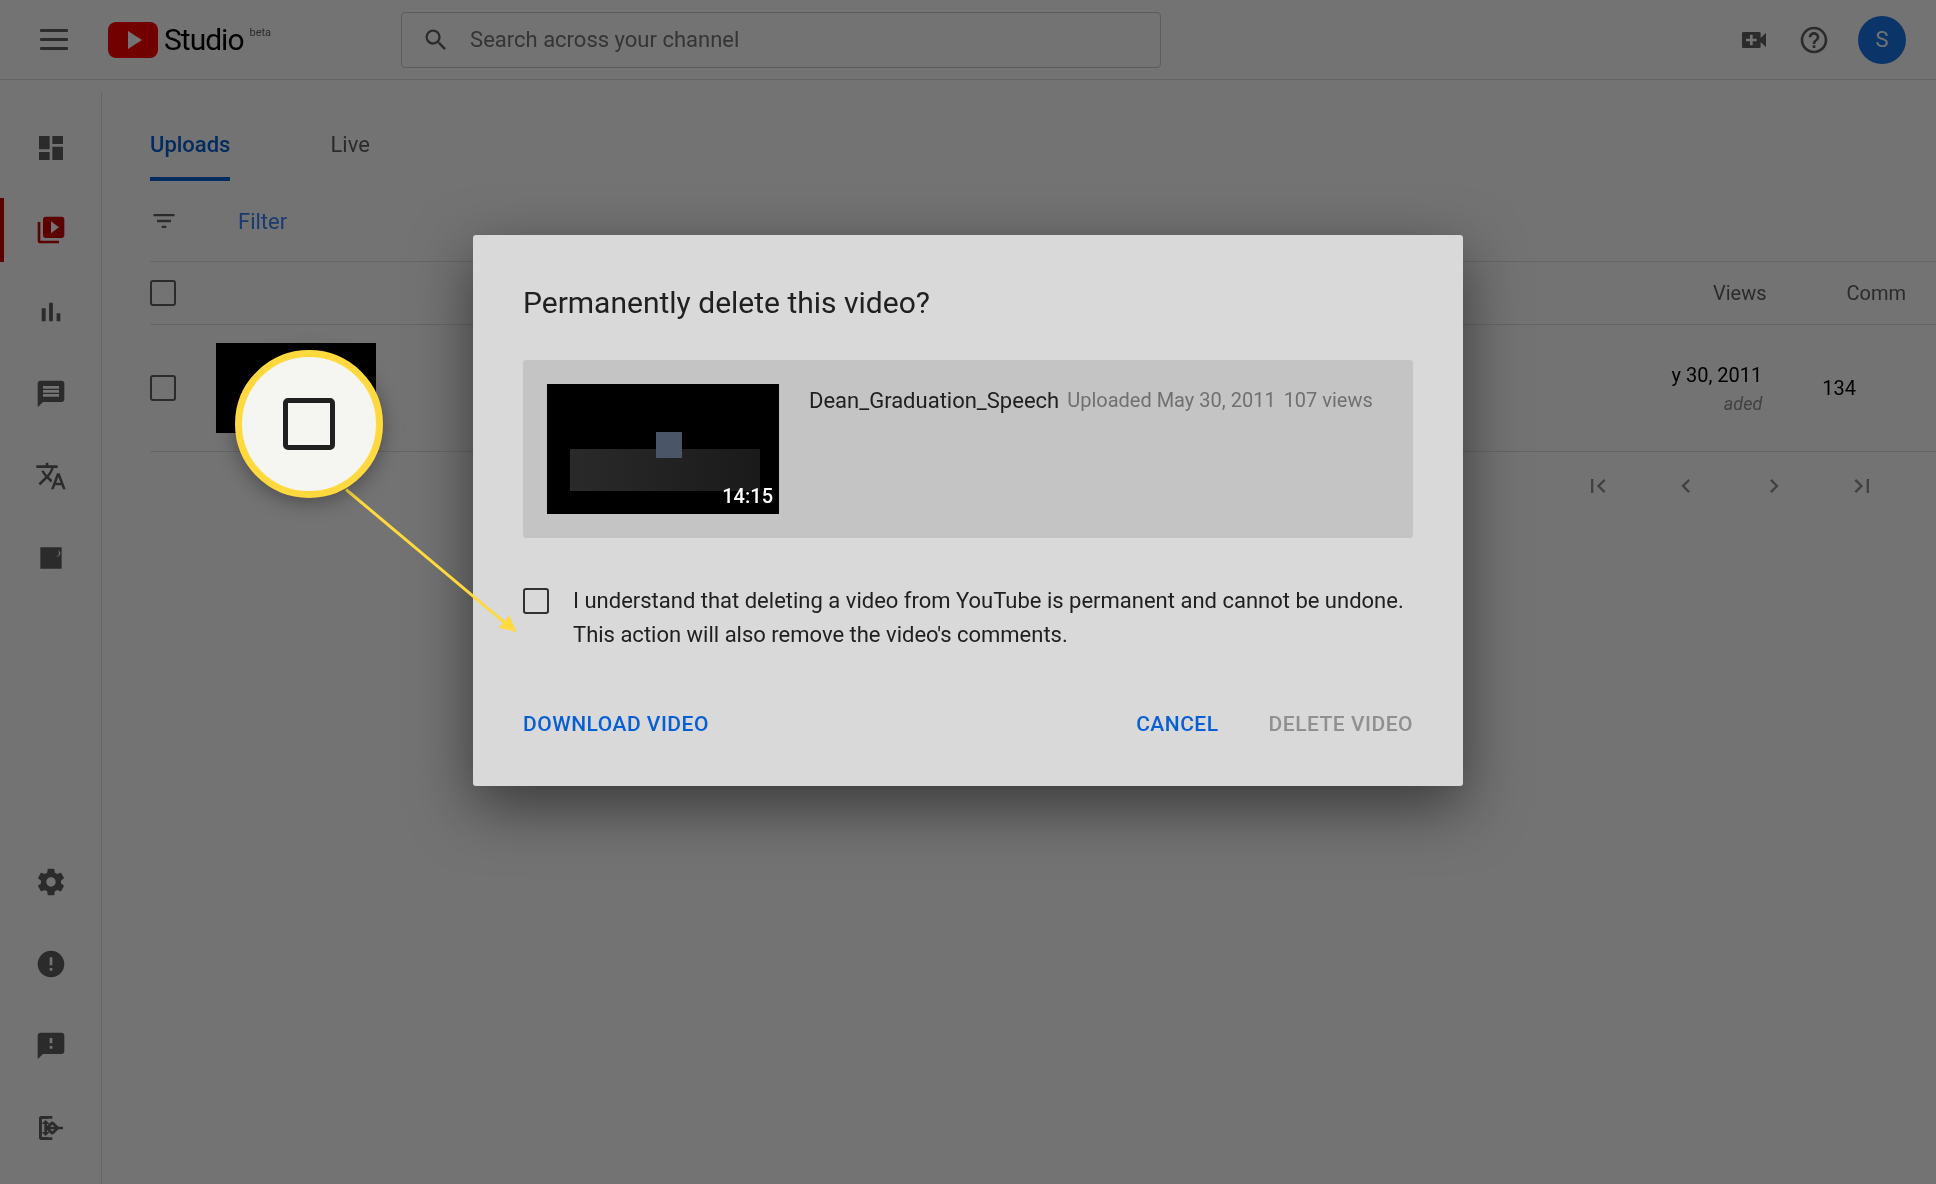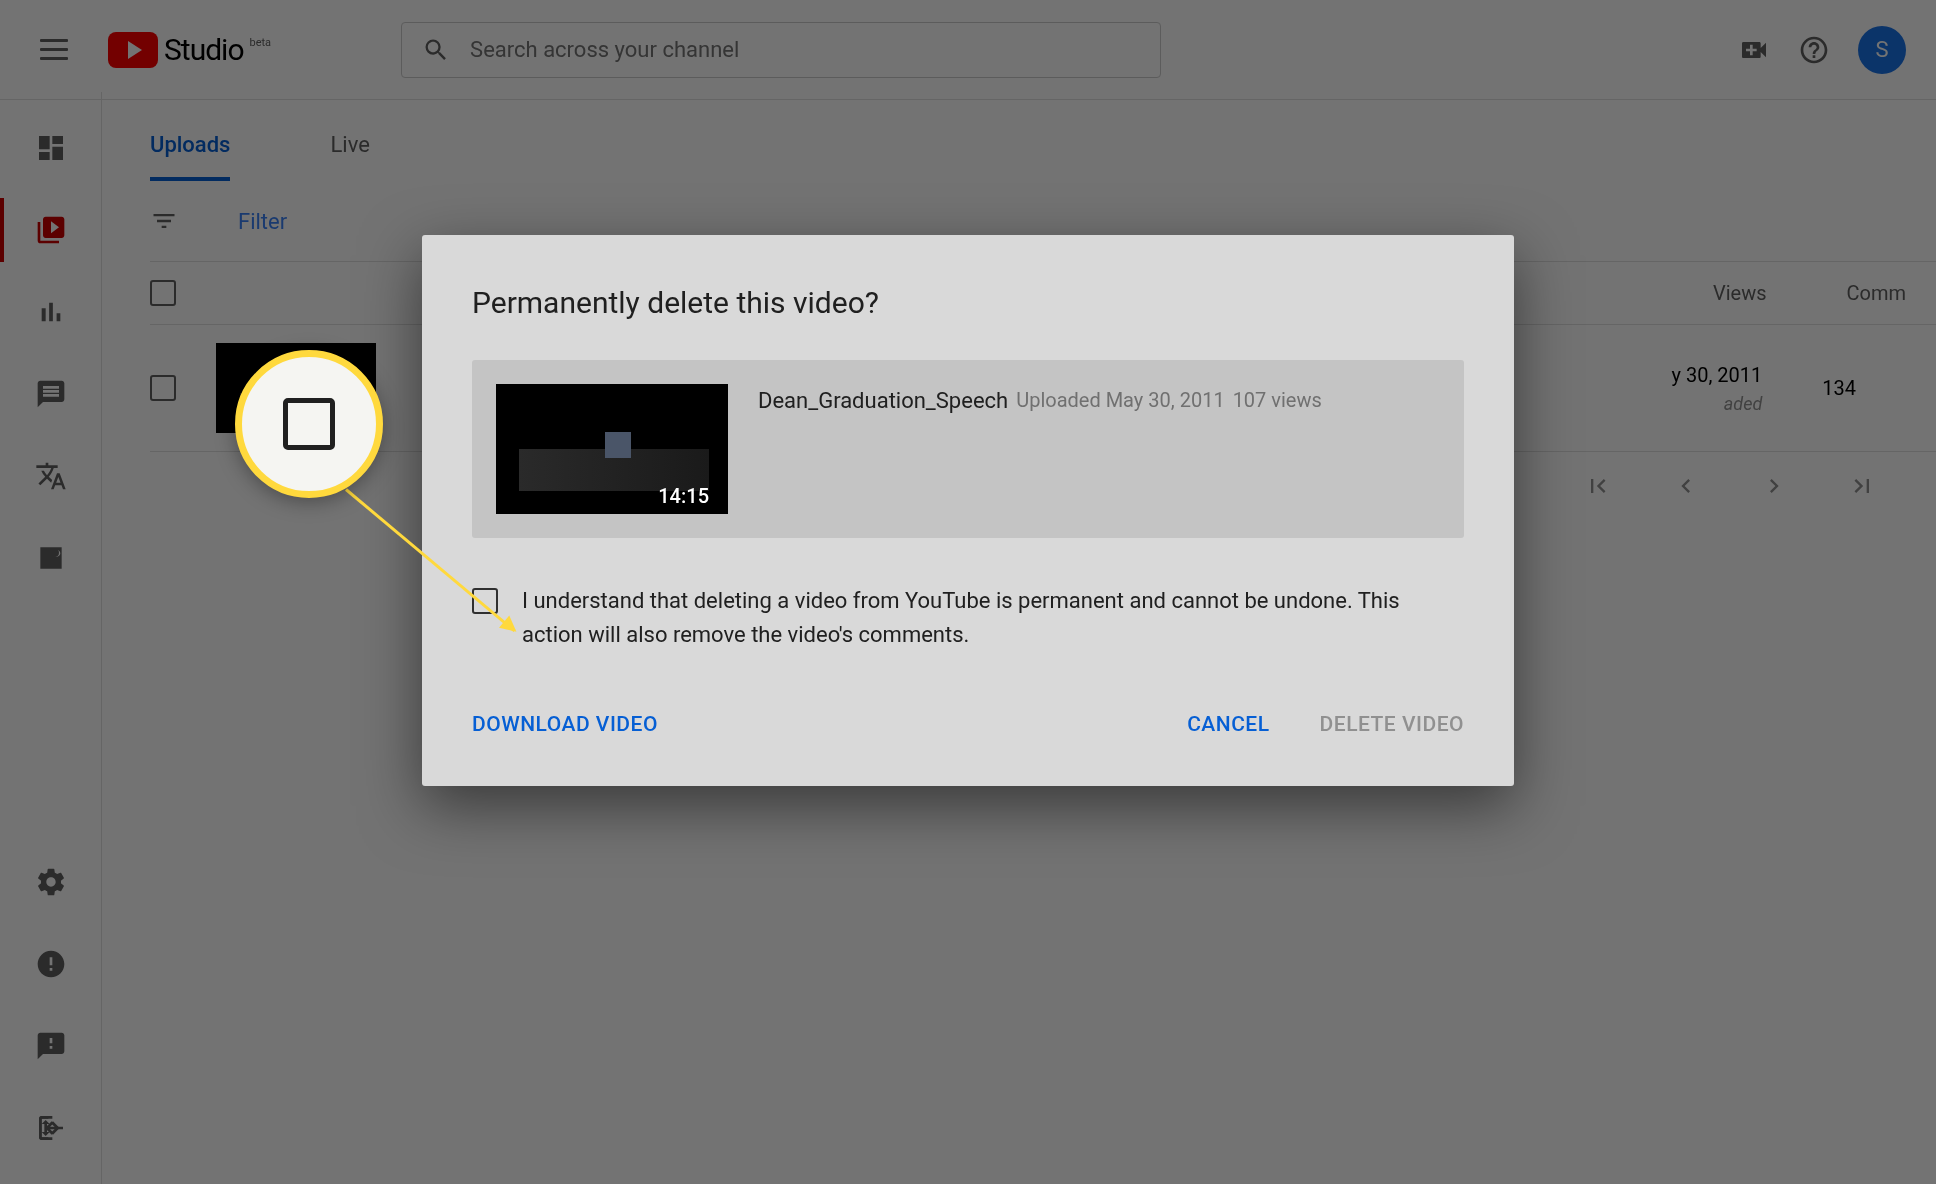--- a/index.html
+++ b/index.html
@@ -1,19 +1,19 @@
 <!DOCTYPE html>
 <html><head>
   <meta charset="utf-8">
   <style>
     * { margin: 0; padding: 0; box-sizing: border-box; font-family: Roboto, Arial, sans-serif; }
     body { width: 1936px; height: 1184px; background: #fff; position: relative; overflow: hidden; }
 
     
-    .header { height: 100px; display: flex; align-items: center; padding: 0 30px; gap: 20px; border-bottom: 1px solid #e0e0e0; }
+    .header { height: 80px; display: flex; align-items: center; padding: 0 30px; gap: 20px; border-bottom: 1px solid #e0e0e0; }
     .hamburger { width: 48px; height: 48px; display: flex; flex-direction: column; justify-content: center; gap: 6px; cursor: pointer; padding: 10px; }
     .hamburger span { height: 3px; background: #606060; border-radius: 1px; }
     .logo { display: flex; align-items: center; gap: 6px; margin-left: 10px; }
     .logo-play { width: 50px; height: 36px; background: #ff0000; border-radius: 8px; display: flex; align-items: center; justify-content: center; }
     .logo-play::after { content: ''; border-left: 14px solid #fff; border-top: 9px solid transparent; border-bottom: 9px solid transparent; margin-left: 3px; }
     .logo-text { font-size: 30px; font-weight: 400; letter-spacing: -1px; }
     .logo-beta { font-size: 11px; color: #606060; align-self: flex-start; margin-top: 4px; }
     .search-box { flex: 0 0 760px; margin-left: 110px; height: 56px; border: 1px solid #ccc; border-radius: 4px; display: flex; align-items: center; padding: 0 20px; gap: 20px; }
     .search-box svg { width: 28px; height: 28px; fill: #606060; }
     .search-box input { border: none; outline: none; font-size: 22px; color: #606060; flex: 1; background: transparent; }
@@ -49,27 +49,27 @@
     .thumb-inner { position: absolute; left: 15%; right: 10%; top: 55%; bottom: 20%; background: linear-gradient(90deg, #333 0%, #222 100%); }
     .row-date { margin-left: auto; margin-right: 60px; text-align: right; }
     .row-date-val { font-size: 20px; }
     .row-date-sub { font-size: 18px; color: #909090; margin-top: 6px; font-style: italic; }
     .row-views { font-size: 20px; margin-right: 80px; }
     .pagination { display: flex; align-items: center; justify-content: flex-end; gap: 60px; padding: 20px 60px; }
     .pagination svg { width: 28px; height: 28px; fill: #909090; cursor: pointer; }
 
     
     .overlay { position: absolute; inset: 0; background: rgba(0,0,0,0.55); display: flex; align-items: flex-start; justify-content: center; padding-top: 235px; }
-    .dialog { width: 1092px; background: #d9d9d9; border-radius: 3px; box-shadow: 0 20px 60px rgba(0,0,0,0.5); padding: 50px; }
+    .dialog { width: 990px; background: #d9d9d9; border-radius: 3px; box-shadow: 0 20px 60px rgba(0,0,0,0.5); padding: 50px; }
     .dialog-title { font-size: 30px; font-weight: 400; color: #202020; margin-bottom: 40px; }
     .video-card { background: #c4c4c4; padding: 24px; display: flex; gap: 30px; border-radius: 3px; }
     .video-thumb { width: 232px; height: 130px; background: #000; position: relative; }
     .video-thumb-scene { position: absolute; left: 10%; right: 8%; top: 50%; bottom: 18%; background: linear-gradient(90deg, #2a2a2a, #1a1a1a); }
     .video-thumb-scene::before { content:''; position:absolute; left:45%; top:-40%; width:14%; height:62%; background:#4a5568; }
-    .video-duration { position: absolute; right: 19px; bottom: 6px; color: #fff; font-size: 20px; font-weight: 500; }
+    .video-duration { position: absolute; right: 6px; bottom: 6px; color: #fff; font-size: 20px; font-weight: 500; }
     .video-info { display: flex; flex-direction: row; gap: 8px; padding-top: 4px; }
     .video-title { font-size: 22px; color: #202020; }
     .video-meta { font-size: 20px; color: #707070; }
     .confirm-row { display: flex; gap: 24px; margin-top: 46px; align-items: flex-start; }
     .confirm-checkbox { width: 26px; height: 26px; border: 2.5px solid #303030; border-radius: 3px; flex-shrink: 0; margin-top: 4px; }
     .confirm-text { font-size: 22px; color: #202020; line-height: 1.55; }
     .dialog-actions { display: flex; align-items: center; margin-top: 60px; }
     .btn { font-size: 21px; font-weight: 500; letter-spacing: 0.5px; cursor: pointer; }
     .btn-download { color: #065fd4; }
     .btn-cancel { color: #065fd4; margin-left: auto; margin-right: 50px; }

